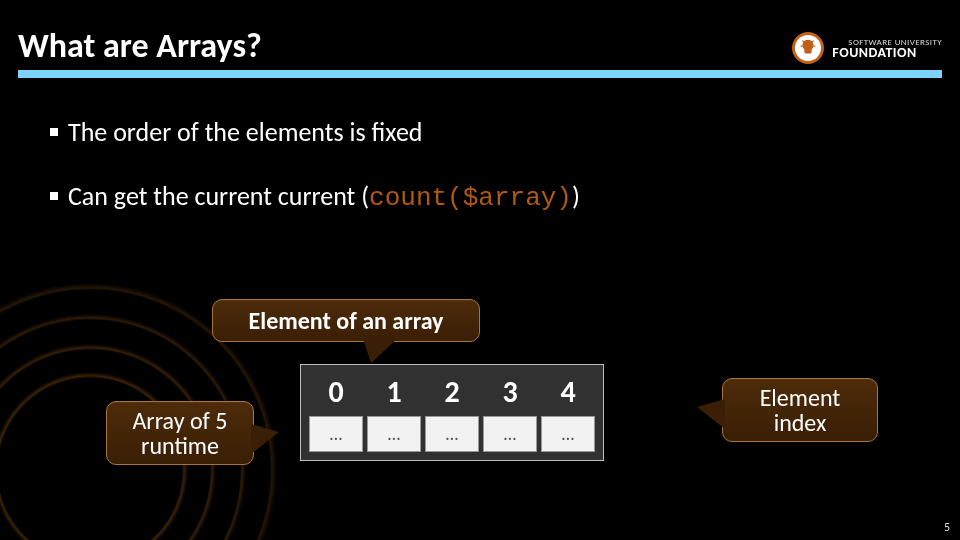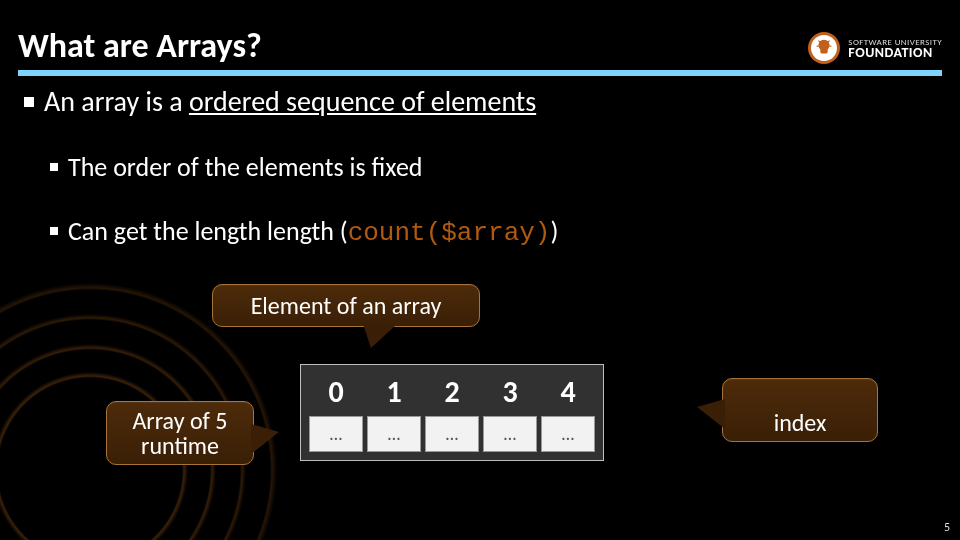--- a/index.html
+++ b/index.html
@@ -26,21 +26,21 @@
       radial-gradient(circle at 50% 50%, rgba(214,120,30,0.0) 0 180px, rgba(214,120,30,0.18) 182px, rgba(214,120,30,0.0) 187px),
       radial-gradient(circle at 50% 50%, rgba(214,120,30,0.0) 0 92px,  rgba(214,120,30,0.28) 94px,  rgba(214,120,30,0.0) 98px);
     filter: blur(0.3px);
   }
   .header {
     position: absolute;
     top: 14px;
     left: 18px;
     right: 18px;
     height: 56px;
-    border-bottom: 6px solid #7dd3fc;
+    border-bottom: 8px solid #7dd3fc;
     display: flex;
     align-items: flex-end;
     justify-content: space-between;
   }
   .title {
     font-size: 34px;
     font-weight: 700;
     color: #fff;
     padding-bottom: 4px;
   }
@@ -69,20 +69,21 @@
     left: 5px;
     top: 5px;
   }
   .logo-text {
     line-height: 1;
   }
   .logo-top {
     font-size: 9px;
     letter-spacing: 0.4px;
     color: #ddd;
+    margin-left: 16px;
   }
   .logo-bottom {
     font-size: 14px;
     font-weight: 700;
     color: #fff;
     letter-spacing: 0.5px;
   }
   .content {
     position: absolute;
     top: 84px;
@@ -117,21 +118,21 @@
     font-size: 24px;
     color: #fff;
     text-align: center;
     box-shadow: 0 1px 0 rgba(255,255,255,0.05) inset;
   }
   .callout .ptr {
     position: absolute;
     width: 0;
     height: 0;
   }
-  #co-element { left: 212px; top: 284px; width: 230px; }
+  #co-element { left: 212px; top: 299px; width: 230px; font-weight: bold; }
   #co-element .ptr {
     left: 150px; bottom: -22px;
     border-left: 8px solid transparent;
     border-right: 26px solid transparent;
     border-top: 24px solid #3a1f06;
   }
   #co-array { left: 106px; top: 377px; width: 110px; line-height: 1.05; margin-top: 24px; }
   #co-array .ptr {
     right: -26px; top: 22px;
     border-top: 8px solid transparent;
@@ -199,51 +200,45 @@
       </svg>
     </div>
     <div class="logo-text">
       <div class="logo-top">SOFTWARE UNIVERSITY</div>
       <div class="logo-bottom">FOUNDATION</div>
     </div>
   </div>
 </div>
 
 <div class="content">
-  <div class="b1">
-    <span class="bullet"></span>
-    <span>
-      <span>An array is a </span><span class="underline">ordered sequence of elements</span>
-    </span>
-  </div>
   <div class="b2">
     <span class="bullet"></span>
     <span>The order of the elements is fixed</span>
   </div>
   <div class="b2">
     <span class="bullet"></span>
     <span>
-      <span>Can get the length length (</span><span class="code">count($array)</span><span>)</span>
+      <span>Can get the current current (</span><span class="code">count($array)</span><span>)</span>
     </span>
   </div>
 </div>
 
 <div id="co-element" class="callout">
   <span>Element of an array</span>
   <span class="ptr"></span>
 </div>
 
 <div id="co-array" class="callout">
   <span>Array of 5</span><br>
   <span>runtime</span>
   <span class="ptr"></span>
 </div>
 
 <div id="co-index" class="callout">
-  <br>
+  <span>Element</span><br>
   <span>index</span>
   <span class="ptr"></span>
 </div>
 
 <div class="array-box">
   <div class="idx-row">
     <div class="cell">0</div>
     <div class="cell">1</div>
     <div class="cell">2</div>
     <div class="cell">3</div>

